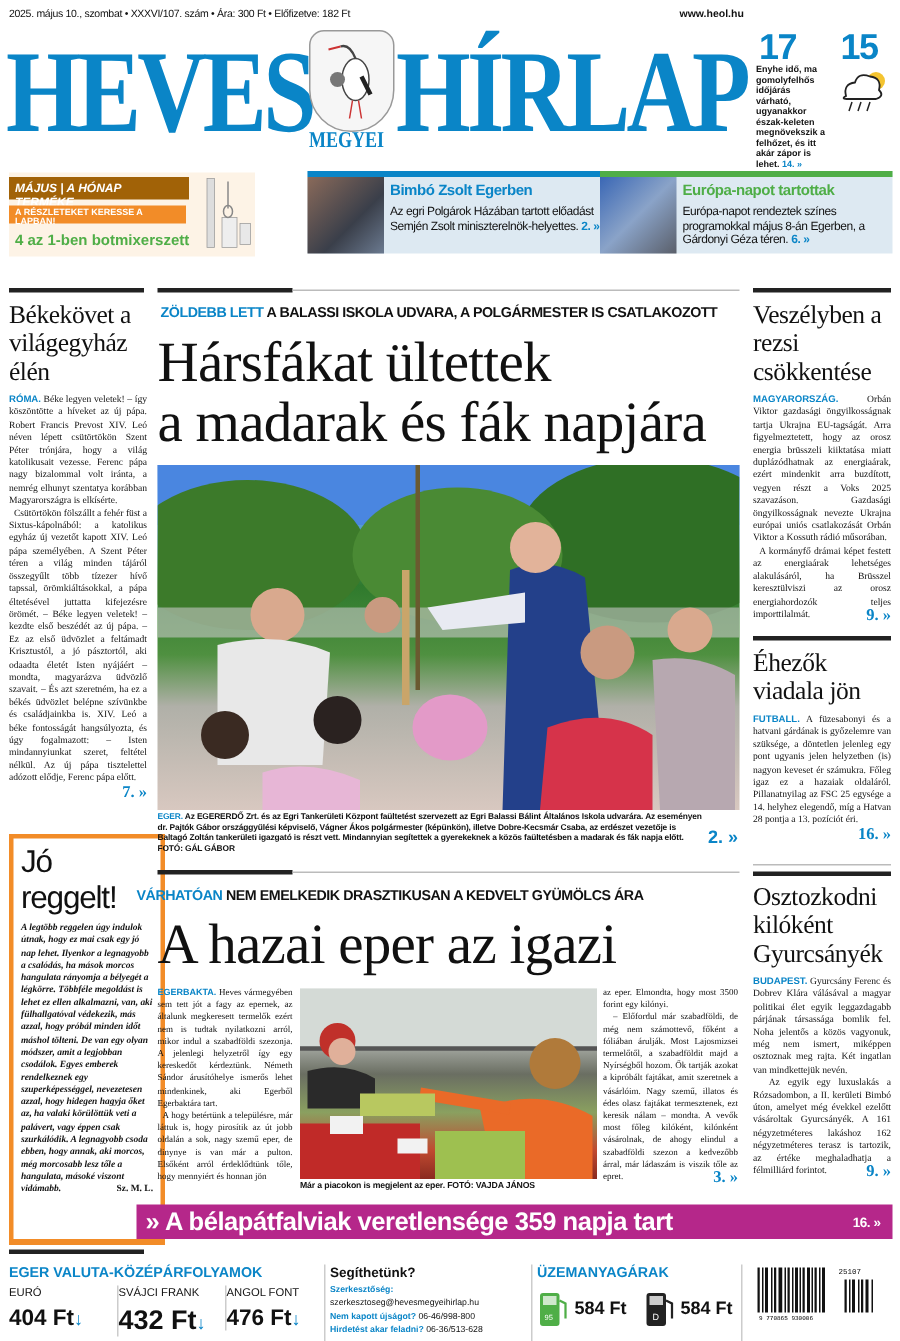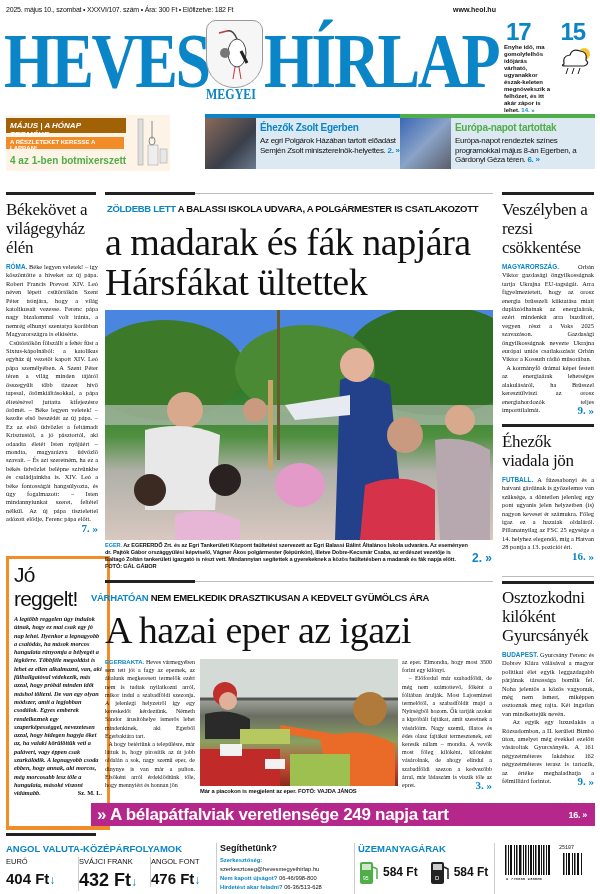--- a/index.html
+++ b/index.html
@@ -98,21 +98,21 @@
       <rect x="26" y="32" width="7" height="14" fill="#e8e8e8" stroke="#999" stroke-width=".5"></rect>
       <path d="M18 4 L18 22" stroke="#888" stroke-width="1"></path>
       <ellipse cx="18" cy="24" rx="3" ry="4" fill="none" stroke="#888"></ellipse>
     </svg>
   </div>
 </div>
 
 <div class="abs tease" style="left:205px;width:195px">
   <div class="bar" style="background:#0a85c7"></div>
   <div class="ph" style="background:linear-gradient(135deg,#8a6a5a,#3a3f4a 60%,#6b7a90)"></div>
-  <div class="h" style="color:#0a85c7">Éhezők Zsolt Egerben</div>
+  <div class="h" style="color:#0a85c7">Bimbó Zsolt Egerben</div>
   <div class="b"><span>Az egri Polgárok Házában tartott előadást Semjén Zsolt miniszterelnök-helyettes.</span> <span class="ref">2. »</span></div>
 </div>
 <div class="abs tease" style="left:400px;width:195px">
   <div class="bar" style="background:#4fae47"></div>
   <div class="ph" style="background:linear-gradient(135deg,#3a67b5,#8aa3c8 50%,#5a5f6a)"></div>
   <div class="h" style="color:#4fae47">Európa-napot tartottak</div>
   <div class="b"><span>Európa-napot rendeztek színes programokkal május 8-án Egerben, a Gárdonyi Géza téren.</span> <span class="ref">6. »</span></div>
 </div>
 
 <div class="abs rule" style="top:192px;left:6px;width:90px"></div>
@@ -135,22 +135,22 @@
   <div class="h">Jó reggelt!</div>
   <div class="t" style="margin-top:4px">
     <span>A legtöbb reggelen úgy indulok útnak, hogy ez mai csak egy jó nap lehet. Ilyenkor a legnagyobb a csalódás, ha mások morcos hangulata rányomja a bélyegét a légkörre. Többféle megoldást is lehet ez ellen alkalmazni, van, aki fülhallgatóval védekezik, más azzal, hogy próbál minden időt máshol tölteni. De van egy olyan módszer, amit a legjobban csodálok. Egyes emberek rendelkeznek egy szuperképességgel, nevezetesen azzal, hogy hidegen hagyja őket az, ha valaki körülöttük veti a palávert, vagy éppen csak szurkálódik. A legnagyobb csoda ebben, hogy annak, aki morcos, még morcosabb lesz tőle a hangulata, másoké viszont vidámabb.</span> <span style="float:right;font-style:normal">Sz. M. L.</span>
   </div>
 </div>
 
 <div class="abs topline" style="top:203px;left:107px;width:386px">
   <span class="c">ZÖLDEBB LETT</span> <span>A BALASSI ISKOLA UDVARA, A POLGÁRMESTER IS CSATLAKOZOTT</span>
 </div>
 <div class="abs bighead" style="top:222px;left:105px;width:390px">
+  <div>Hársfákat ültettek</div>
   <div>a madarak és fák napjára</div>
-  <div>Hársfákat ültettek</div>
 </div>
 <div class="abs photo1">
   <svg width="388" height="230" viewBox="0 0 388 230">
     <rect x="0" y="0" width="388" height="40" fill="#4a86e0"></rect>
     <ellipse cx="60" cy="60" rx="80" ry="50" fill="#3c7a2a"></ellipse>
     <ellipse cx="330" cy="50" rx="90" ry="55" fill="#2f6f25"></ellipse>
     <ellipse cx="200" cy="60" rx="70" ry="45" fill="#4a8a34"></ellipse>
     <rect x="0" y="95" width="388" height="20" fill="#c8c8c8" opacity=".6"></rect>
     <rect x="163" y="70" width="5" height="90" fill="#c9a56a"></rect>
     <rect x="172" y="0" width="3" height="150" fill="#6a5a30"></rect>
@@ -232,27 +232,27 @@
 <div class="abs" style="top:588px;left:502px;width:92px">
   <div class="headL">Osztozkodni kilóként Gyurcsányék</div>
   <div class="body" style="margin-top:6px">
     <span class="kick">BUDAPEST.</span> <span>Gyurcsány Ferenc és Dobrev Klára válásával a magyar politikai élet egyik leggazdagabb párjának társassága bomlik fel. Noha jelentős a közös vagyonuk, még nem ismert, miképpen osztoznak meg rajta. Két ingatlan van mindkettejük nevén.</span><br>
     &nbsp;&nbsp;<span>Az egyik egy luxuslakás a Rózsadombon, a II. kerületi Bimbó úton, amelyet még évekkel ezelőtt vásároltak Gyurcsányék. A 161 négyzetméteres lakáshoz 162 négyzetméteres terasz is tartozik, az értéke meghaladhatja a félmilliárd forintot.</span>
     <span class="refb">9. »</span>
   </div>
 </div>
 
 <div class="abs banner">
-  <span>» A bélapátfalviak veretlensége 249 napja tart</span>
+  <span>» A bélapátfalviak veretlensége 359 napja tart</span>
   <span class="p">16. »</span>
 </div>
 
 <div class="abs rule" style="top:833px;left:6px;width:90px"></div>
 <div class="abs foot" style="left:6px;width:208px">
-  <div class="h">ANGOL VALUTA-KÖZÉPÁRFOLYAMOK</div>
+  <div class="h">EGER VALUTA-KÖZÉPÁRFOLYAMOK</div>
   <div class="cur" style="left:0">
     <div class="n">EURÓ</div>
     <div class="v"><span style="color:#111;font-size:15px">404 Ft</span><span>↓</span></div>
   </div>
   <div class="cur" style="left:72px;border-left:1px solid #ccc">
     <div class="n">SVÁJCI FRANK</div>
     <div class="v"><span style="color:#111;font-size:18px">432 Ft</span><span>↓</span></div>
   </div>
   <div class="cur" style="left:144px;border-left:1px solid #ccc">
     <div class="n">ANGOL FONT</div>

